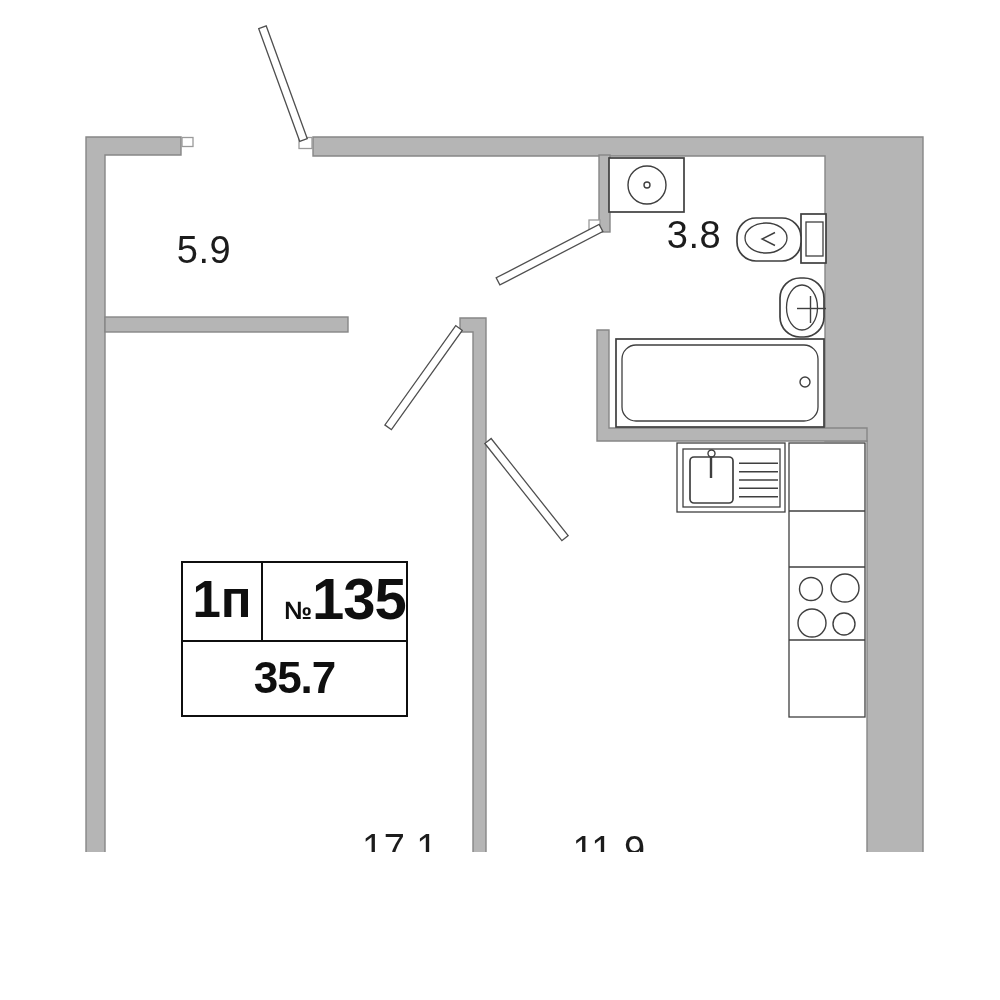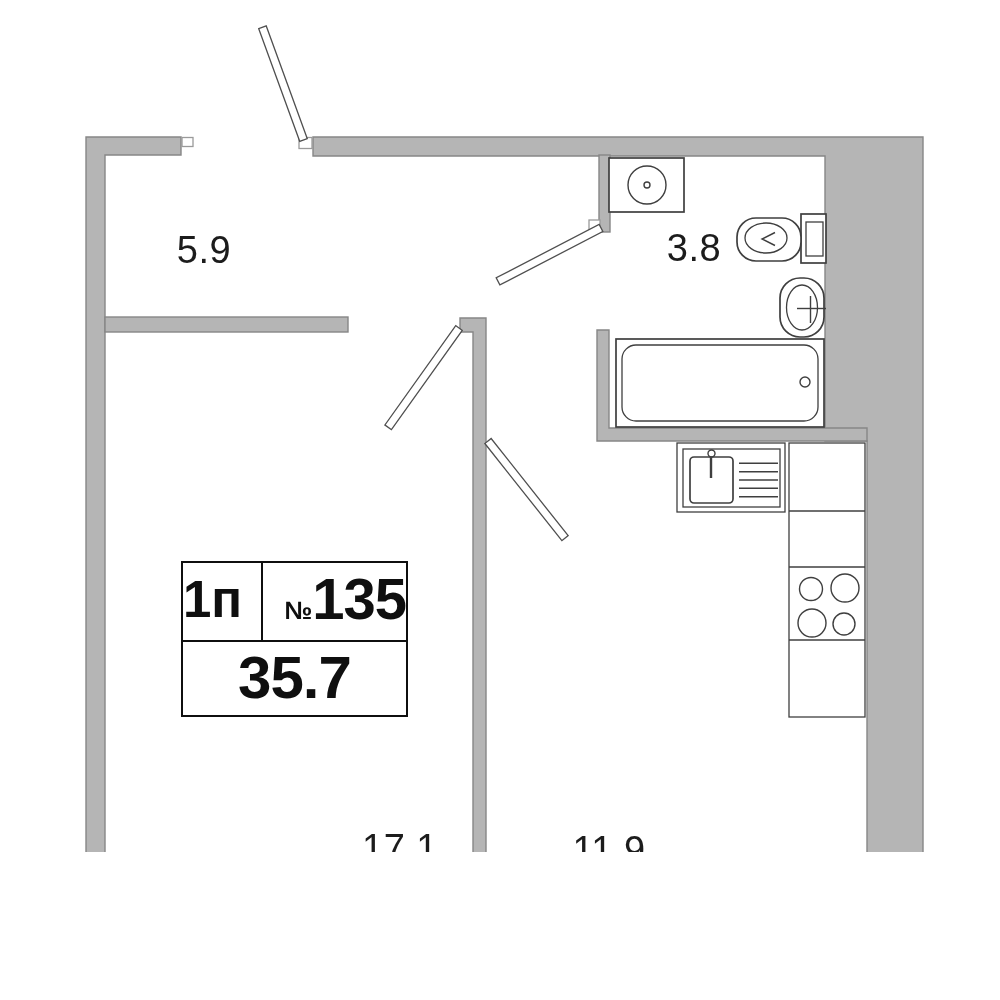--- a/index.html
+++ b/index.html
@@ -23,25 +23,25 @@
   .win-cap{fill:#fff;stroke:#4f4f4f;stroke-width:1.3;}
 
   .area-label{position:absolute;transform:translate(-50%,-50%);
     font-size:38px;color:var(--text);white-space:nowrap;letter-spacing:.5px;}
 
   .unit-box{position:absolute;left:181px;top:561px;width:227px;height:156px;
     box-sizing:border-box;border:2px solid var(--box-border);background:#fff;
     display:flex;flex-direction:column;color:var(--box-border);}
   .unit-row-top{display:flex;height:77px;border-bottom:2px solid var(--box-border);}
   .unit-type{width:80px;box-sizing:border-box;border-right:2px solid var(--box-border);
-    line-height:74px;font-size:51px;font-weight:700;}
-  .unit-number-cell{flex:1;text-align:right;line-height:72px;white-space:nowrap;}
+    text-align:center;line-height:74px;font-size:51px;font-weight:700;}
+  .unit-number-cell{flex:1;text-align:left;line-height:72px;white-space:nowrap;padding-left:21px;}
   .no-symbol{font-size:25px;font-weight:700;}
   .no-value{font-size:58px;font-weight:700;letter-spacing:-1px;}
-  .unit-area{flex:1;text-align:center;line-height:72px;font-size:60px;font-weight:700;letter-spacing:-1px;}
+  .unit-area{flex:1;text-align:center;line-height:72px;font-size:44px;font-weight:700;letter-spacing:-1px;}
 </style>
 </head>
 <body>
 
 <div id="plan">
 
   <svg id="plan-svg" viewBox="0 0 1000 1000">
 
     <g>
       <path class="wall" d="M86,137 H181 V155 H105 V919 H196 V976 H86 Z"></path>
@@ -126,21 +126,21 @@
       <line class="fix-line" x1="789" y1="567" x2="865" y2="567"></line>
       <line class="fix-line" x1="789" y1="640" x2="865" y2="640"></line>
       <circle class="fix-line" cx="811" cy="589" r="11.5"></circle>
       <circle class="fix-line" cx="845" cy="588" r="14"></circle>
       <circle class="fix-line" cx="812" cy="623" r="14"></circle>
       <circle class="fix-line" cx="844" cy="624" r="11"></circle>
     </g>
   </svg>
 
   <div class="area-label" style="left:204px;top:250px">5.9</div>
-  <div class="area-label" style="left:694px;top:248px">3.8</div>
+  <div class="area-label" style="left:694px;top:235px">3.8</div>
   <div class="area-label" style="left:400px;top:848px">17.1</div>
   <div class="area-label" style="left:609px;top:850px">11.9</div>
 
   <div class="unit-box">
     <div class="unit-row-top">
       <div class="unit-type">1п</div>
       <div class="unit-number-cell">
         <span class="no-symbol">№</span><span class="no-value">135</span>
       </div>
     </div>

